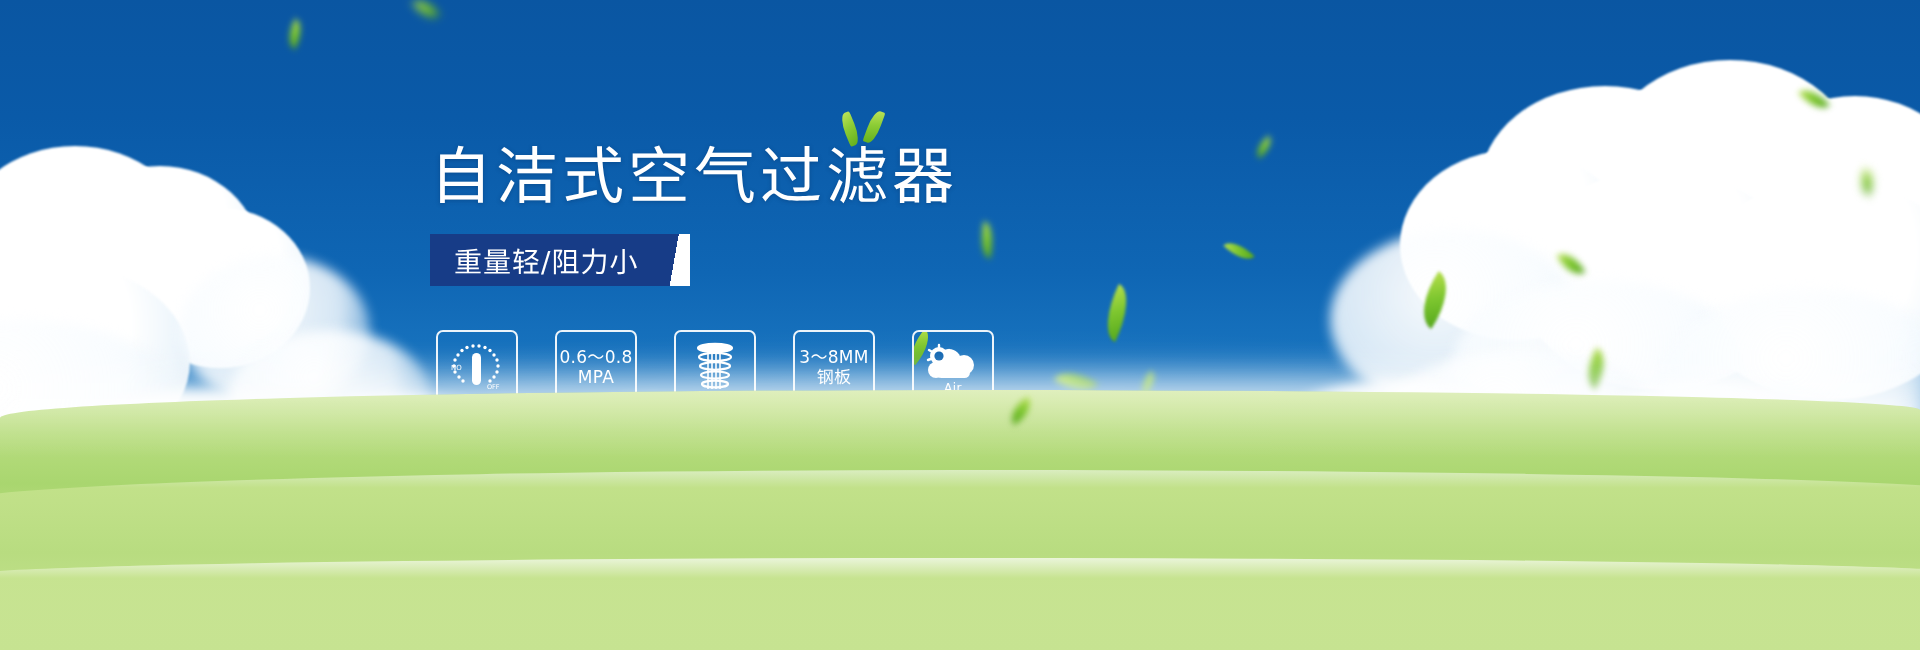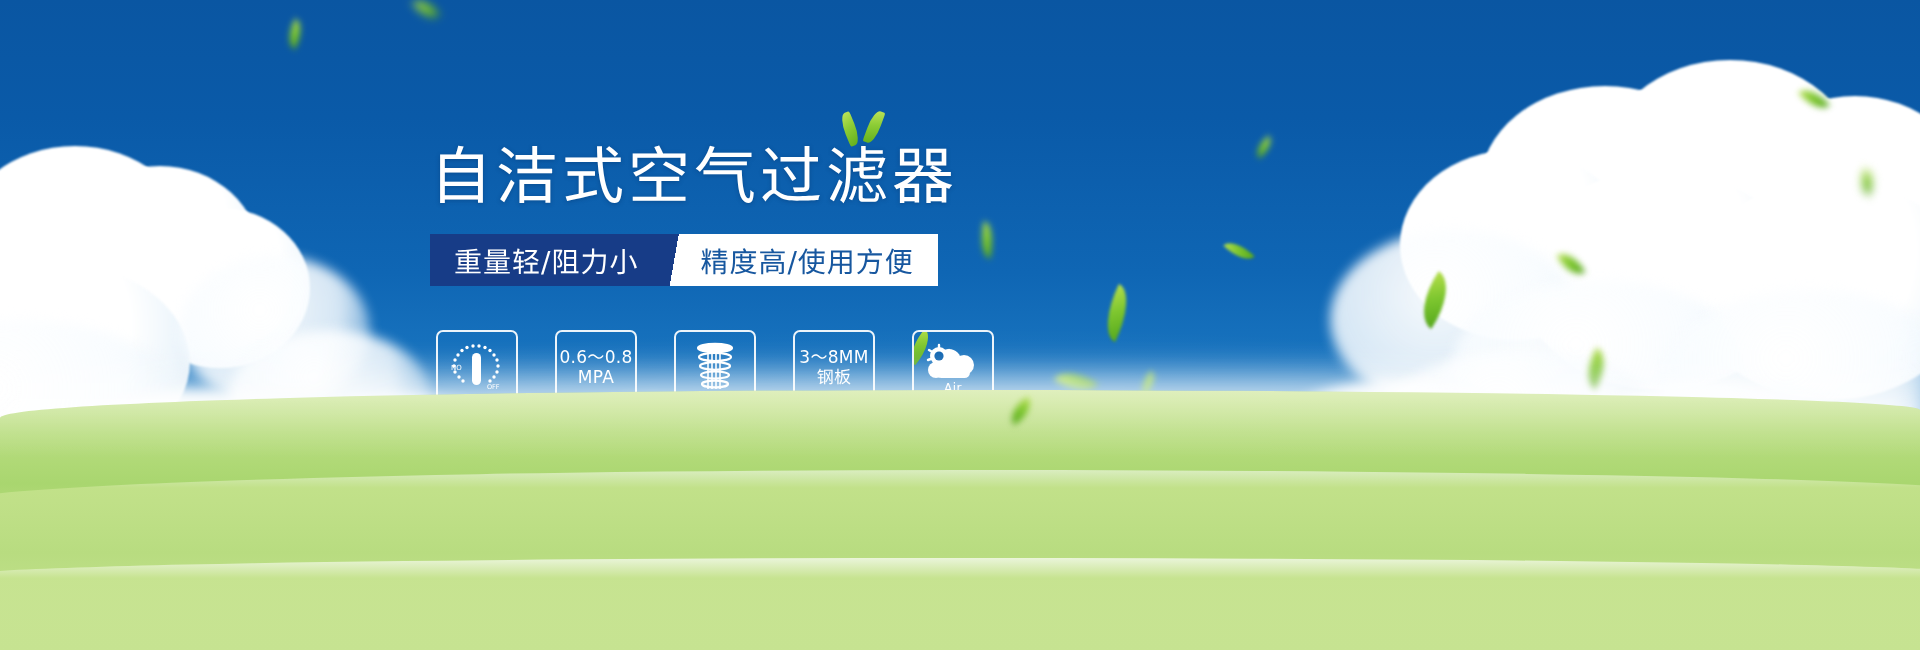--- a/index.html
+++ b/index.html
@@ -185,21 +185,20 @@
     <div class="titleleaves">
       <div class="tleaf" style="left:6px;top:4px;transform:rotate(-22deg);"></div>
       <div class="tleaf" style="left:30px;top:2px;transform:rotate(20deg);"></div>
     </div>
 
     <div class="title">自洁式空气过滤器</div>
 
     <div class="tabs">
       <div class="tab tab-a">重量轻/阻力小</div>
       <div class="tab-sep"></div>
-      <div class="tab tab-b">精度高/使用方便</div>
     </div>
 
     <div class="features">
 
       <div class="feat">
         <div class="box">
           <svg width="64" height="56" viewBox="0 0 64 56">
             <g fill="#ffffff">
               <circle cx="10" cy="33" r="1.7"></circle>
                 <circle cx="9" cy="27" r="1.7"></circle>

